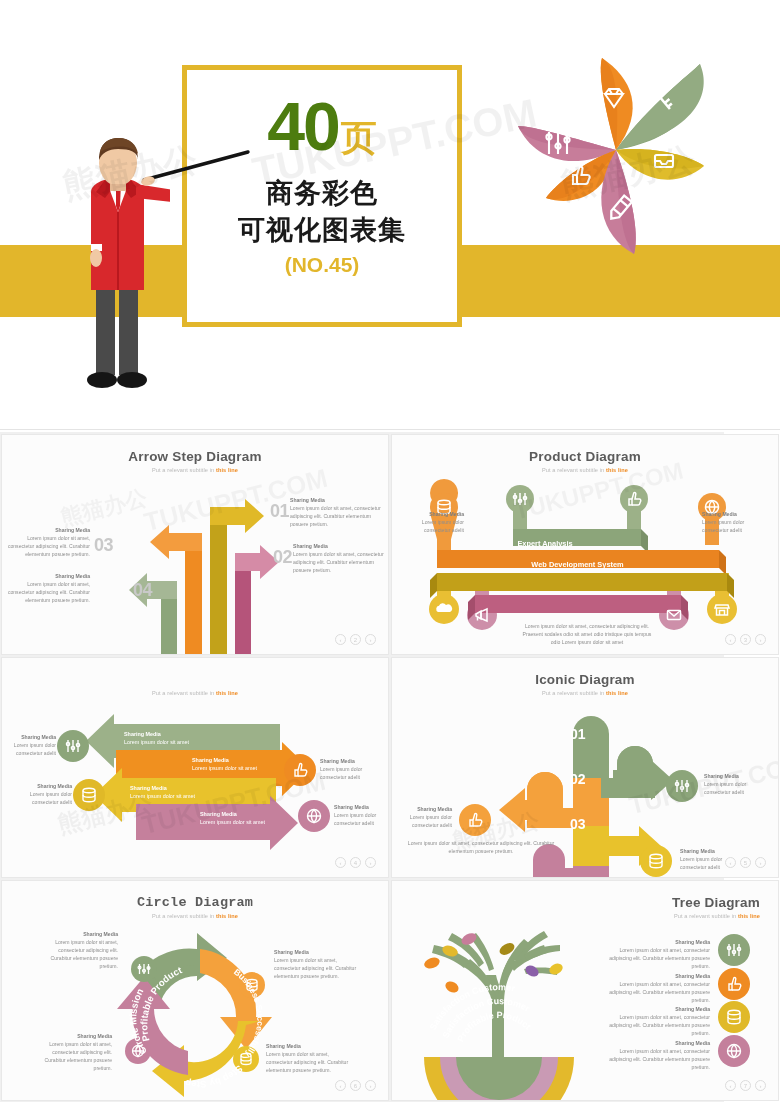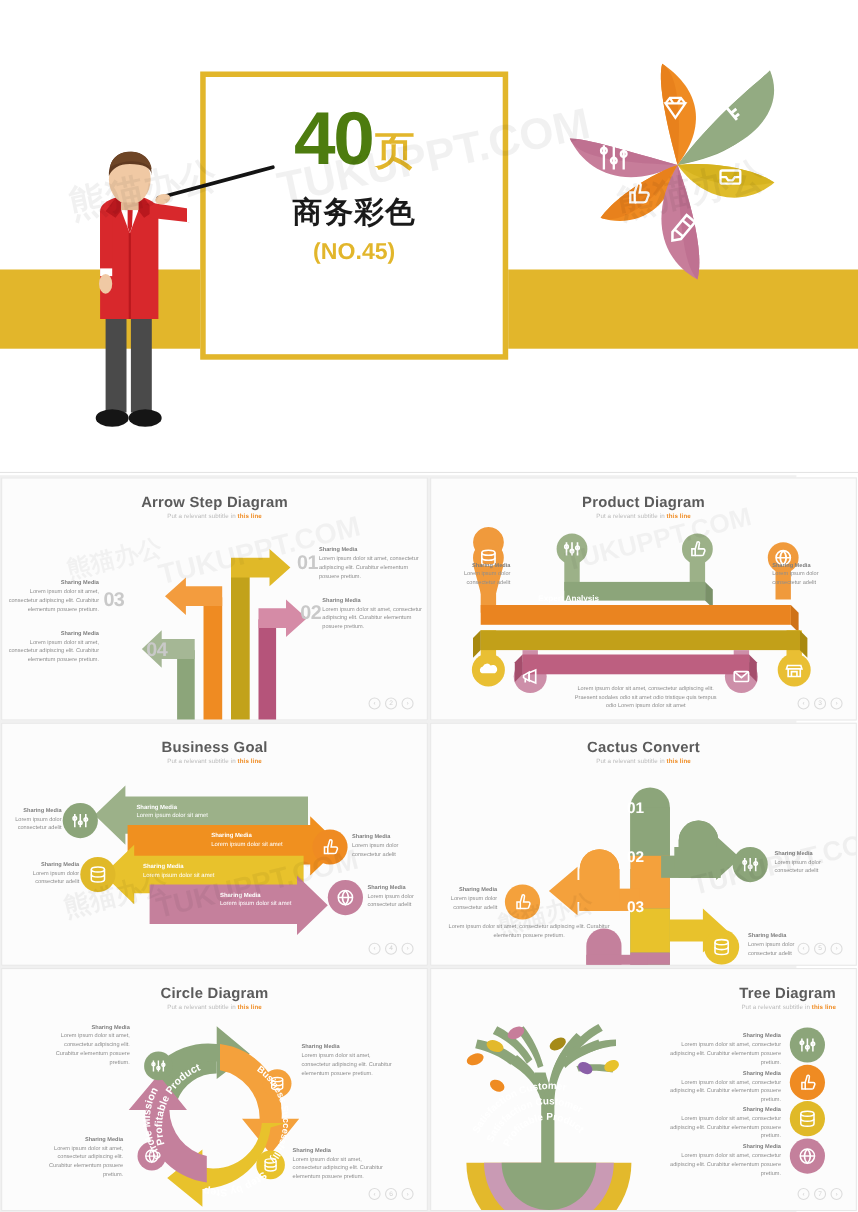--- a/index.html
+++ b/index.html
@@ -189,20 +189,21 @@
     <path d="M4,30 L108,2" stroke="#141414" stroke-width="3.4" stroke-linecap="round"></path>
     <ellipse cx="8" cy="31" rx="7" ry="4.5" fill="#f0c9a4" transform="rotate(-15 8 31)"></ellipse>
   </svg>
 
   <div class="hero-card">
     <div class="hero-num-row">
       <span class="hero-num">40</span>
       <span class="hero-unit">页</span>
     </div>
     <div class="hero-line first">商务彩色</div>
+    <div class="hero-line">可视化图表集</div>
     <div class="hero-no">(NO.45)</div>
   </div>
 </div>
 <div class="sep"></div>
 
 <div class="grid">
 
   <div class="panel p0">
     <div class="p-title title-c" style="top:14px;">Arrow Step Diagram</div>
     <div class="p-sub title-c" style="top:32px; text-align:center;"><span>Put a relevant subtitle in </span><span class="hl">this line</span></div>
@@ -341,41 +342,43 @@
             <path d="M-1,-3.4 L5,-6 L5,6 L-1,3.4 Z"></path>
             <path d="M-4.5,1.6 L-4.5,5.5"></path>
           </g>
         <g transform="translate(252,128)">
             <rect x="-6.5" y="-4.5" width="13" height="9" rx="1"></rect>
             <path d="M-6.5,-4.5 L0,1 L6.5,-4.5"></path>
           </g>
       </g>
     </svg>
 
-    <div style="position:absolute; left:60px; top:99px; width:130px; height:18px;">
+    <div style="position:absolute; left:60px; top:99px; width:130px; height:18px;padding-left:28px;">
         <span class="bar-lbl">Expert Analysis</span>
+      </div>
+    <div style="position:absolute; left:44px; top:120px; width:283px; height:18px;">
+        <span class="bar-lbl">Web Development System</span>
       </div>
 
     <div class="blurb tar" style="left:12px; top:76px; width:60px;">
       <b>Sharing Media</b><br><span>Lorem ipsum dolor consectetur adelit</span>
     </div>
     <div class="blurb tal" style="left:310px; top:76px; width:62px;">
       <b>Sharing Media</b><br><span>Lorem ipsum dolor consectetur adelit</span>
     </div>
     <div class="blurb tac" style="left:130px; top:188px; width:130px;">Lorem ipsum dolor sit amet, consectetur adipiscing elit. Praesent sodales odio sit amet odio tristique quis tempus odio Lorem ipsum dolor sit amet</div>
 
     <div class="pager">
       <span>‹</span>
       <span>3</span>
       <span>›</span>
     </div>
   </div>
 
   <div class="panel p2">
-    <div class="p-title title-c" style="top:14px;">Business Goal</div>
     <div class="p-sub title-c" style="top:32px; text-align:center;"><span>Put a relevant subtitle in </span><span class="hl">this line</span></div>
     <div class="wm" style="left:55px; top:140px; font-size:24px; transform:rotate(-14deg); color:rgba(0,0,0,0.05);">熊猫办公</div>
     <div class="wm" style="left:138px; top:130px; font-size:26px; transform:rotate(-14deg); color:rgba(0,0,0,0.05);">TUKUPPT.COM</div>
 
     <svg style="position:absolute; left:82px; top:62px;" width="230" height="122" viewBox="0 0 230 122">
       <path d="M30,4 L196,4 L196,38 L30,38 L30,48 L2,21 L30,-6 Z" fill="#9cb189"></path>
       <path d="M32,30 L198,30 L198,22 L226,49 L198,76 L198,66 L32,66 Z" fill="#f0901f"></path>
       <path d="M38,58 L192,58 L192,92 L38,92 L38,102 L10,75 L38,48 Z" fill="#e8c22c"></path>
       <path d="M52,84 L186,84 L186,76 L214,103 L186,130 L186,120 L52,120 Z" fill="#c5809c"></path>
     </svg>
@@ -441,21 +444,21 @@
     </div>
 
     <div class="pager">
       <span>‹</span>
       <span>4</span>
       <span>›</span>
     </div>
   </div>
 
   <div class="panel p3">
-    <div class="p-title title-c" style="top:14px;">Cactus Convert</div>
+    <div class="p-title title-c" style="top:14px;">Iconic Diagram</div>
     <div class="p-sub title-c" style="top:32px; text-align:center;"><span>Put a relevant subtitle in </span><span class="hl">this line</span></div>
     <div class="wm" style="left:60px; top:158px; font-size:22px; transform:rotate(-14deg); color:rgba(0,0,0,0.05);">熊猫办公</div>
     <div class="wm" style="left:235px; top:112px; font-size:25px; transform:rotate(-14deg); color:rgba(0,0,0,0.05);">TUKUPPT.COM</div>
 
     <svg style="position:absolute; left:95px; top:50px;" width="200" height="170" viewBox="0 0 200 170">
       <defs>
         <clipPath id="cactusClip">
           <path d="M86,8 a18,18 0 0 1 36,0 L122,160 L86,160 Z
                    M40,96 a18,18 0 0 1 36,0 L76,120 L40,120 Z
                    M40,78 L40,96 L88,96 L88,78 Z
@@ -539,21 +542,21 @@
     <div class="blurb tac" style="left: 14px; top: 182px; width: 150px;">Lorem ipsum dolor sit amet, consectetur adipiscing elit. Curabitur elementum posuere pretium.</div>
 
     <div class="pager">
       <span>‹</span>
       <span>5</span>
       <span>›</span>
     </div>
   </div>
 
   <div class="panel p4">
-    <div class="p-title title-c" style="top:14px;">Circle Diagram</div>
+    <div class="p-title title-c" style="top:14px;font-family:Liberation Mono, monospace;">Circle Diagram</div>
     <div class="p-sub title-c" style="top:32px; text-align:center;"><span>Put a relevant subtitle in </span><span class="hl">this line</span></div>
 
     <svg style="position:absolute; left:110px; top:48px;" width="170" height="170" viewBox="0 0 170 170">
 
       <g>
         <path d="M85,20 A65,65 0 0 0 24,63 L49,72 A38,38 0 0 1 85,47 Z" fill="#8ca57a"></path>
         <path d="M30,40 A65,65 0 0 1 85,20 L85,4 L115,29 L85,52 L85,36 A48,48 0 0 0 44,56 Z" fill="#8ca57a"></path>
         <path d="M22,70 L40,74 A46,46 0 0 1 50,55 L36,44 A64,64 0 0 0 22,70 Z" fill="#8ca57a"></path>
       </g>
 

